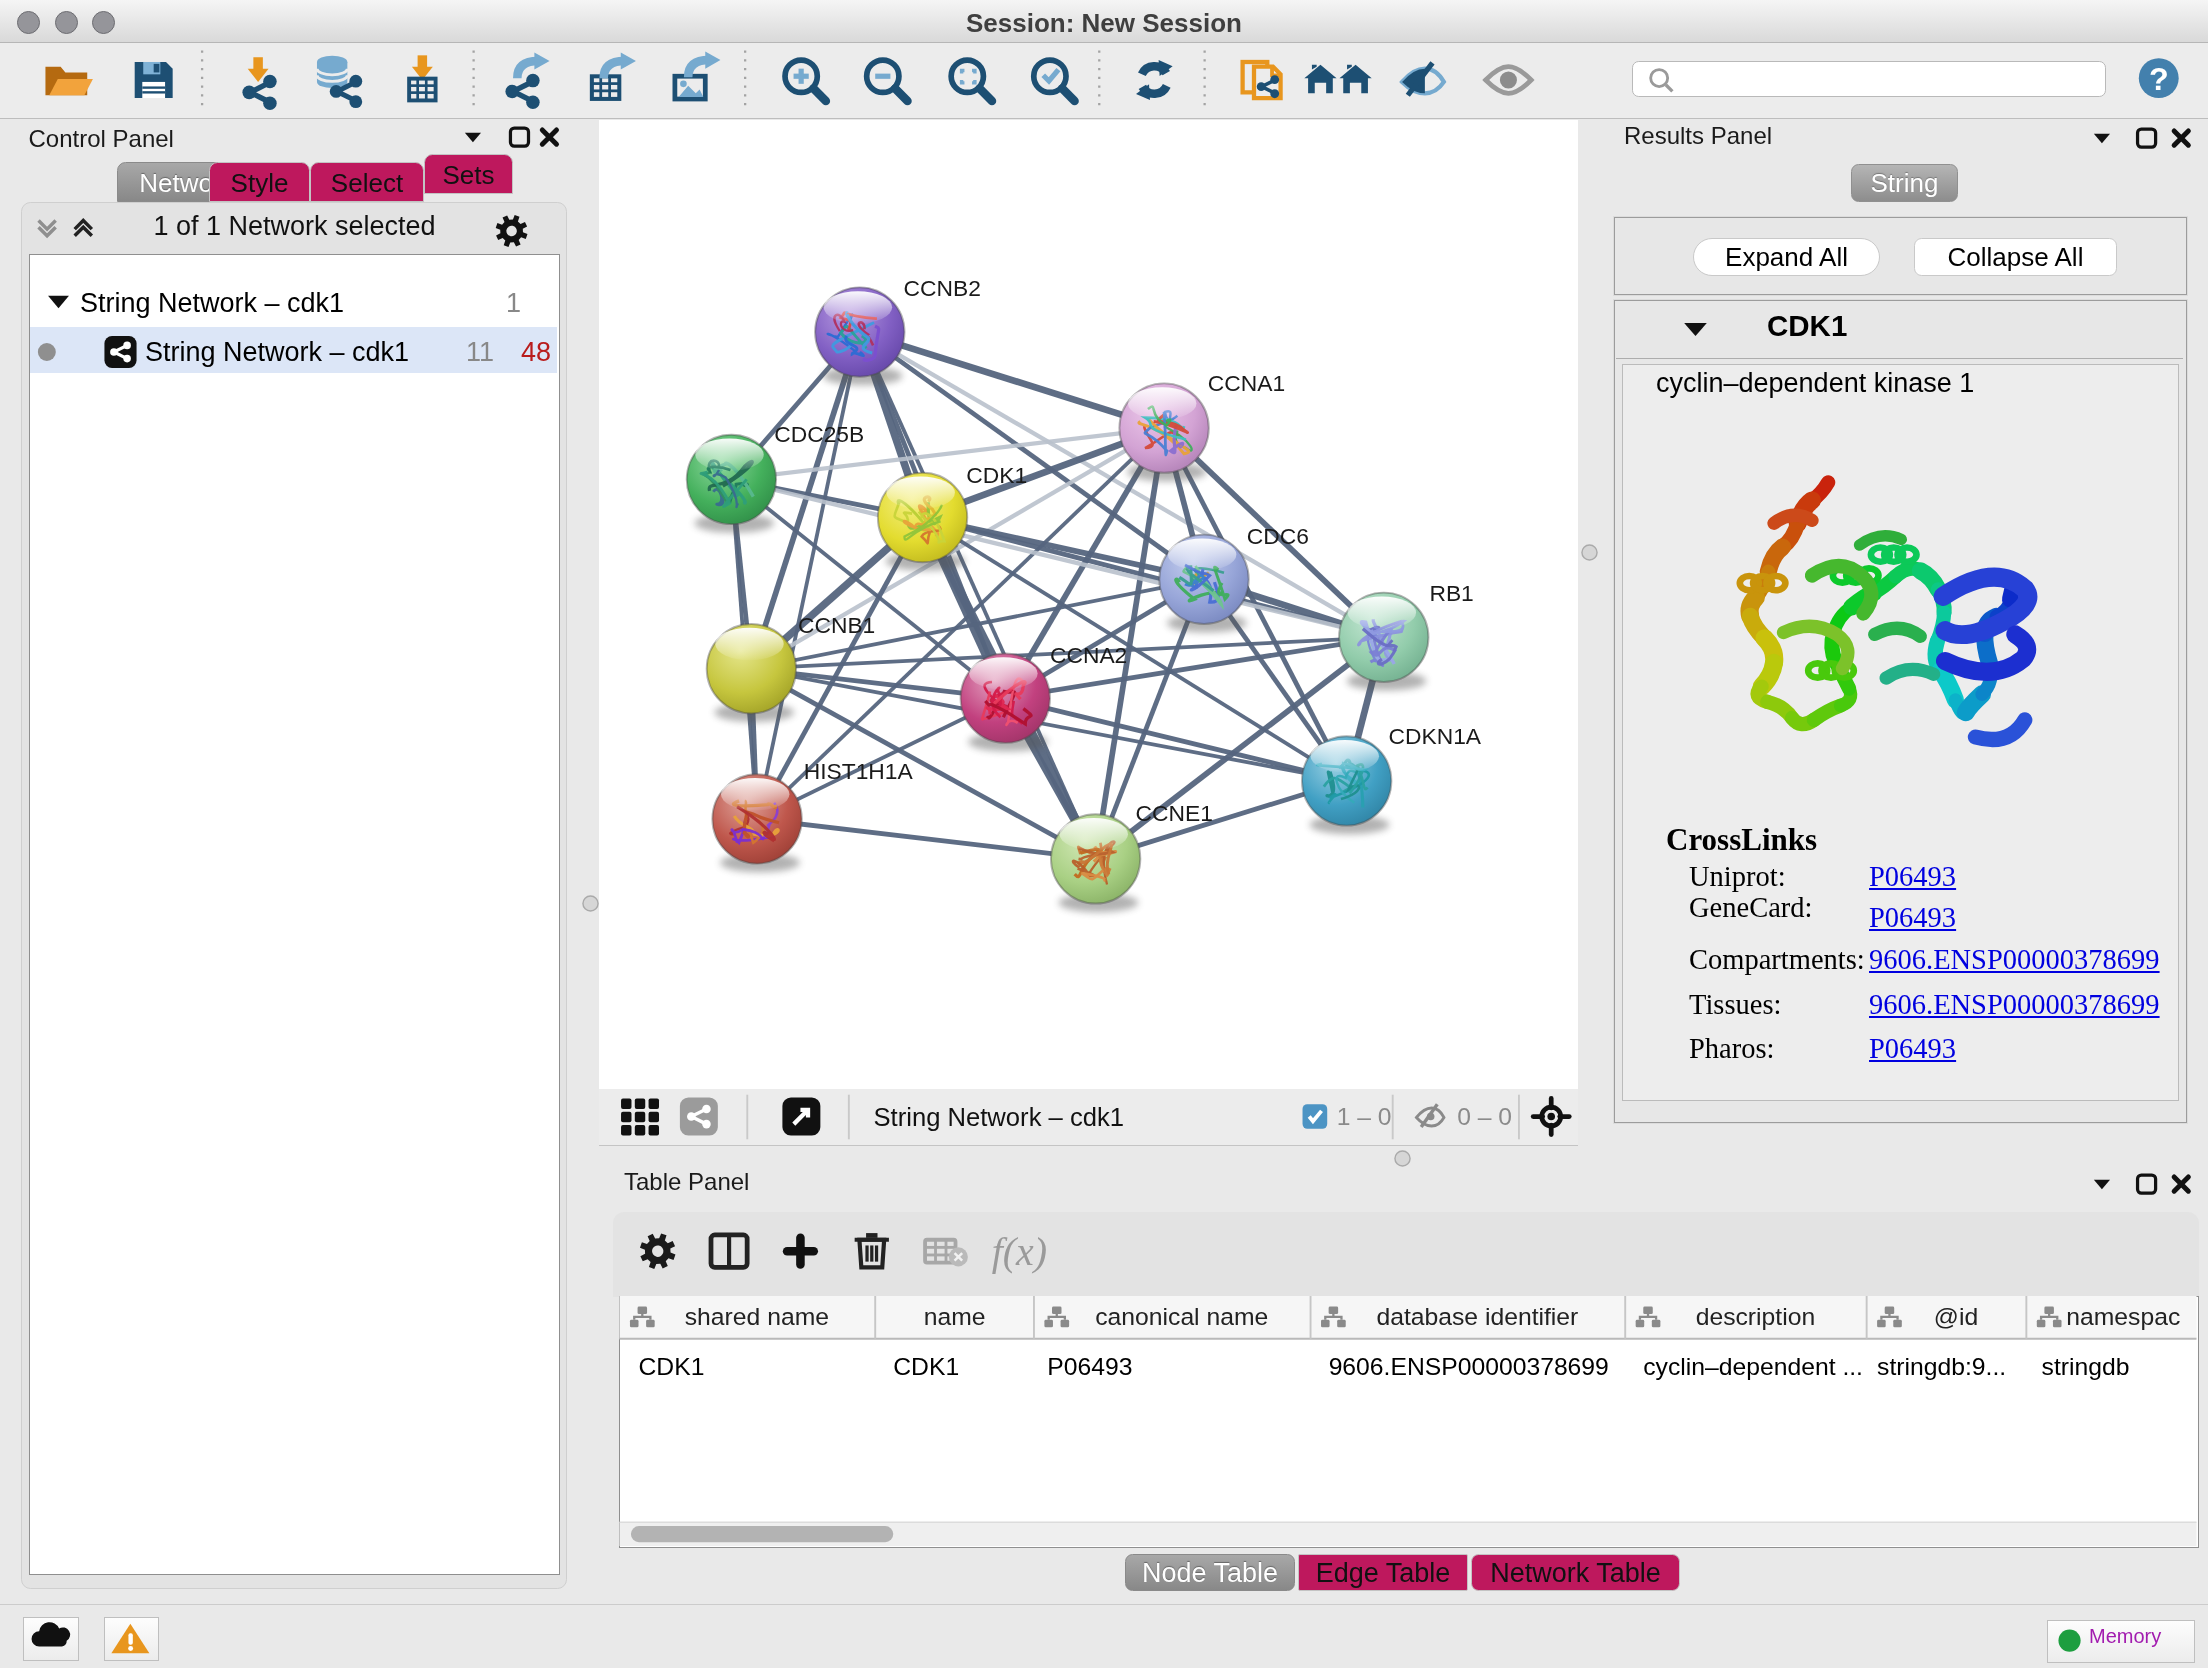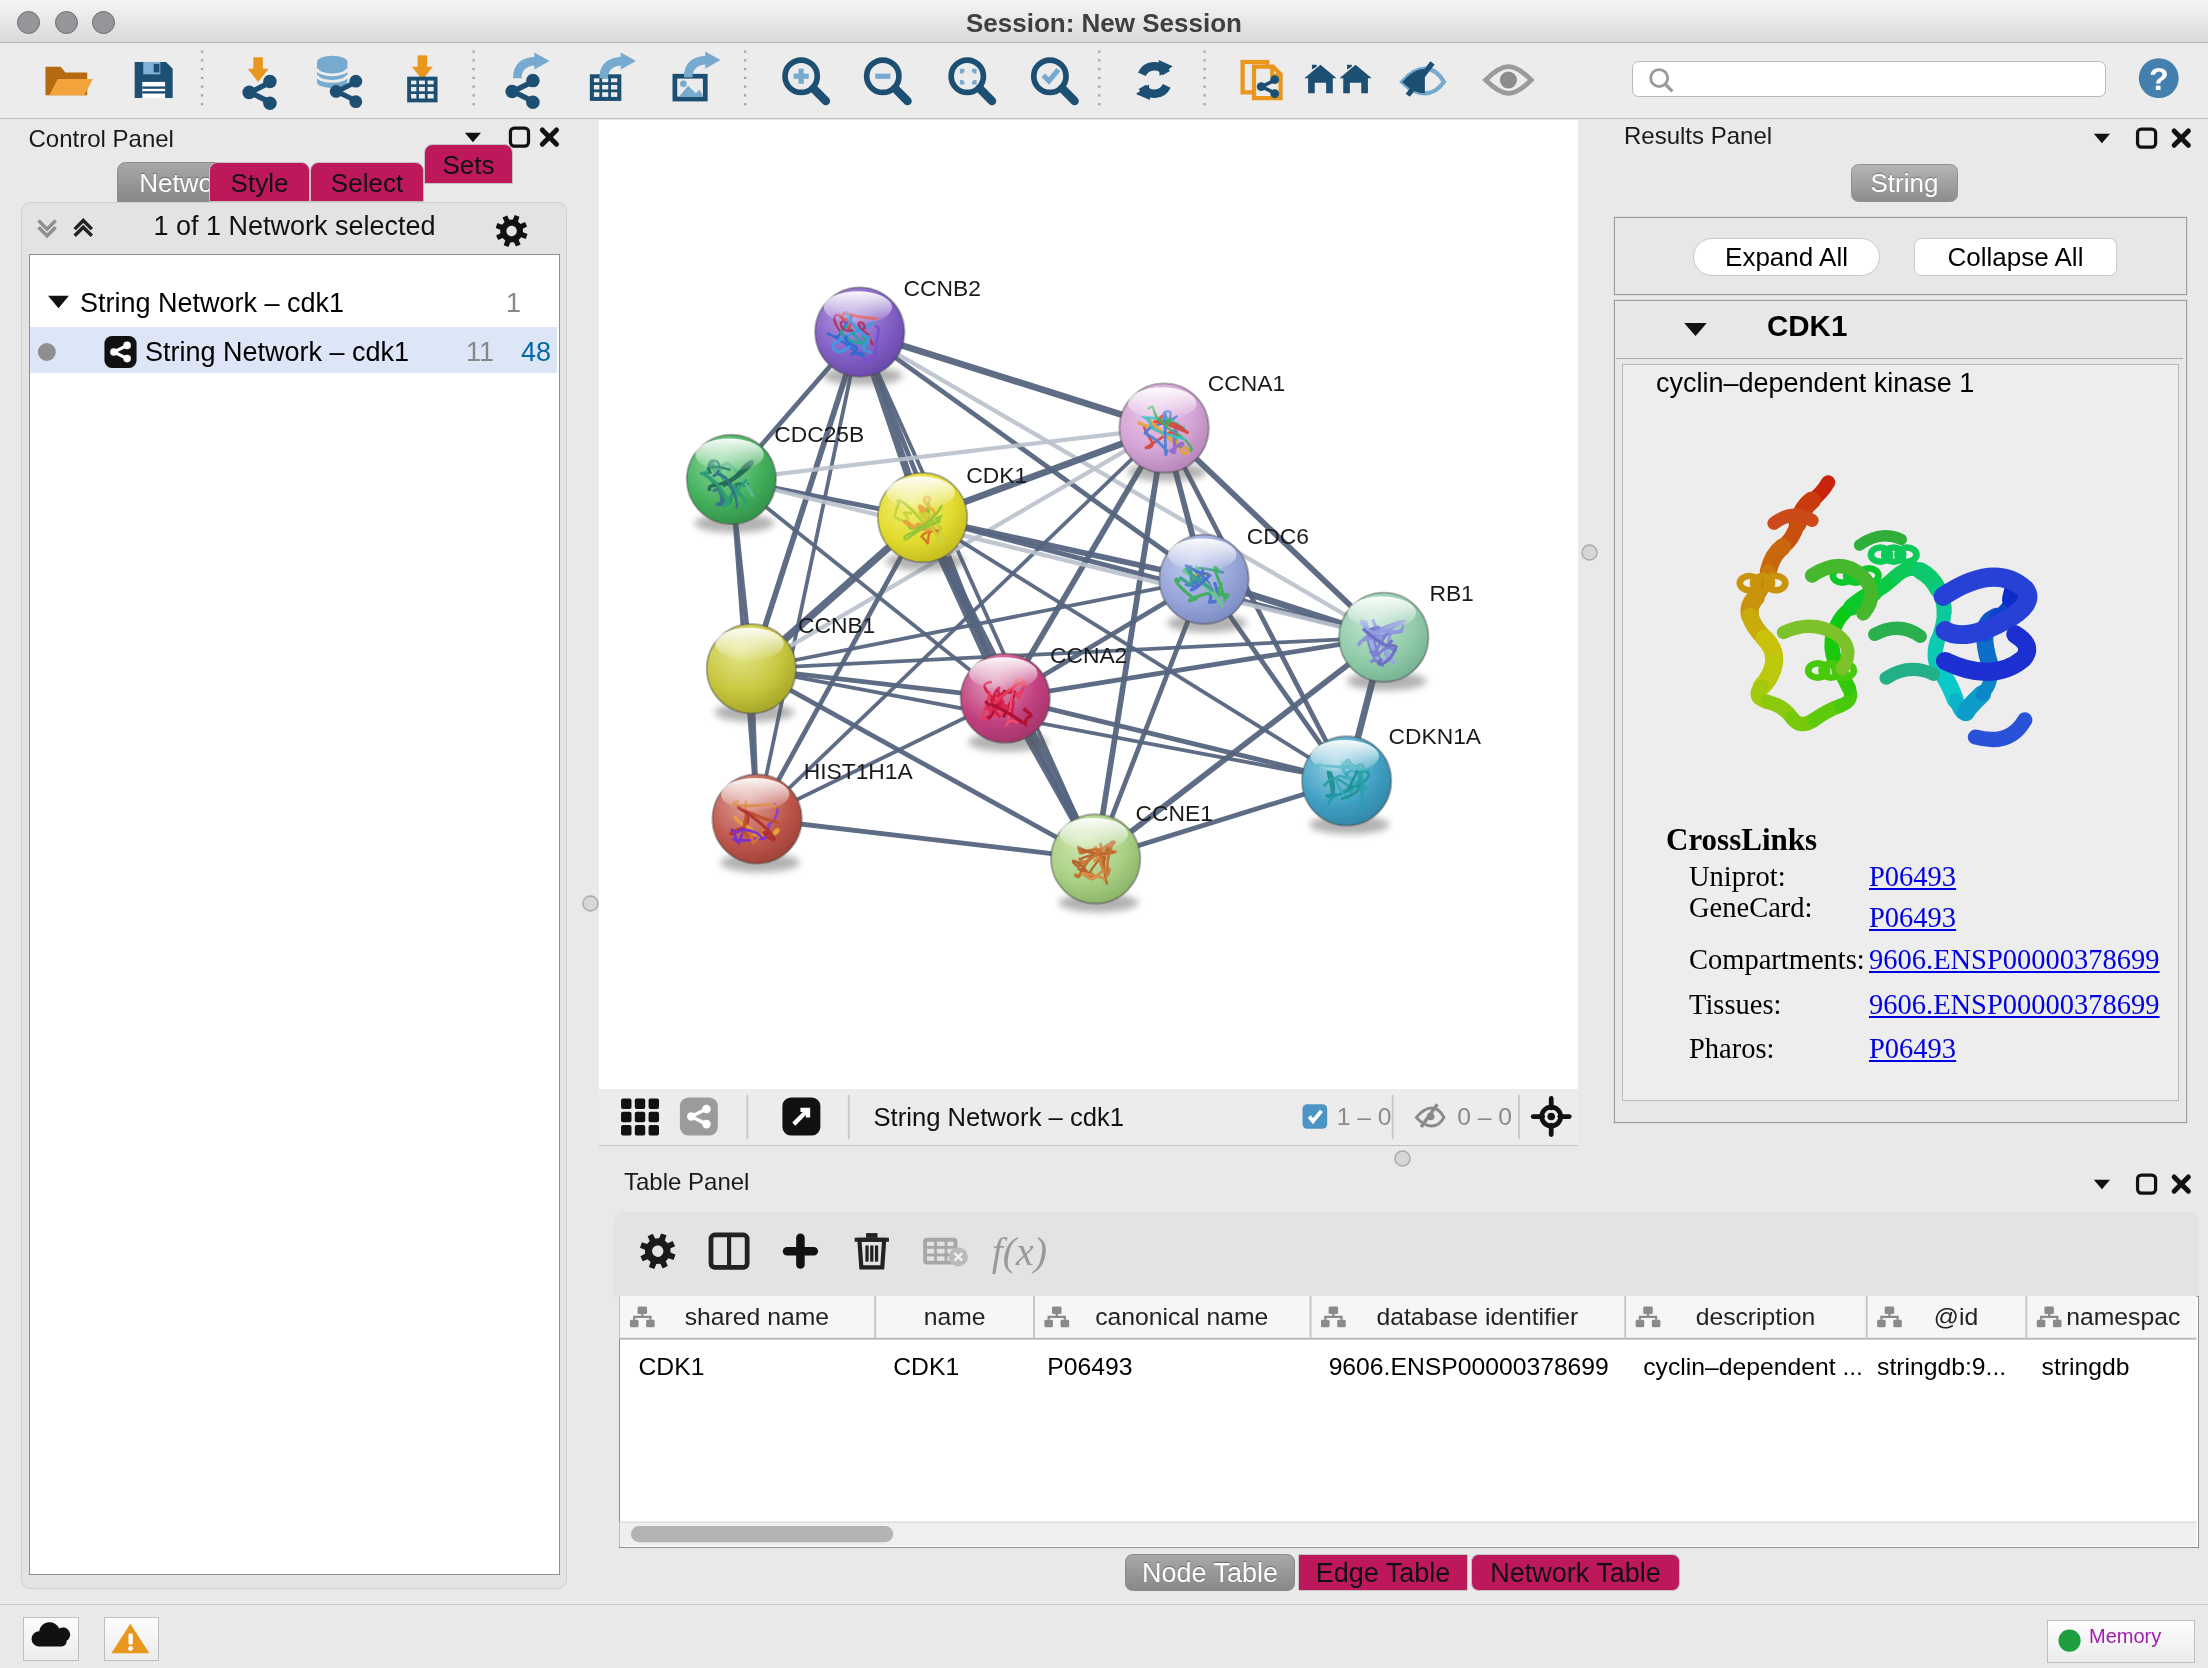--- a/index.html
+++ b/index.html
@@ -187,29 +187,29 @@
 <svg class="abs" style="left:1641px;top:63px;" width="42" height="34" viewBox="0 0 44 36">
       <circle cx="19" cy="16" r="9" fill="none" stroke="#9a9a9a" stroke-width="3"></circle>
       <line x1="26" y1="23" x2="33" y2="30" stroke="#9a9a9a" stroke-width="3.5"></line>
     </svg>
 
 <div class="abs phdr" style="left:28.5px;top:125px;">Control Panel</div>
 <div id="cpbox" class="abs"></div>
 <div class="abs tab tabsel" style="left:85px;top:162px;width:140px;margin-left:32px;">Network</div>
 <div class="abs tab" style="left:209px;top:162px;width:101px;">Style</div>
 <div class="abs tab" style="left:310px;top:162px;width:114px;">Select</div>
-<div class="abs tab" style="left:424px;top:144px;width:89px;">Sets</div>
+<div class="abs tab" style="left:424px;top:154px;width:89px;">Sets</div>
 <div class="abs" style="left:95px;top:211px;width:399px;font-size:27px;color:#111;text-align:center;">1 of 1 Network selected</div>
 <div id="cplist" class="abs"></div>
 <div class="abs trow" style="left:80px;top:288px;">String Network – cdk1</div>
 <div class="abs trow" style="left:506px;top:288px;color:#888;">1</div>
 <div class="abs" style="left:30px;top:327px;width:527px;height:46px;background:#dce6f7;"></div>
 <div class="abs trow" style="left:145px;top:337px;">String Network – cdk1</div>
 <div class="abs trow" style="left:466px;top:337px;color:#888;">11</div>
-<div class="abs trow" style="left:521px;top:337px;color:#0369a1;">48</div>
+<div class="abs trow" style="left:521px;top:337px;color:#b91c1c;">48</div>
 
 <div id="netcanvas" class="abs"></div>
 <svg class="abs" style="left:599px;top:120px;" width="979" height="969" viewBox="0 0 1029 1019">
 <defs>
 <radialGradient id="gB2" cx="0.38" cy="0.30" r="0.85">
           <stop offset="0" stop-color="#b79ae0"></stop>
           <stop offset="0.55" stop-color="#8260c4"></stop>
           <stop offset="1" stop-color="#5c3fa0"></stop>
         </radialGradient>
 <radialGradient id="gA1" cx="0.38" cy="0.30" r="0.85">

